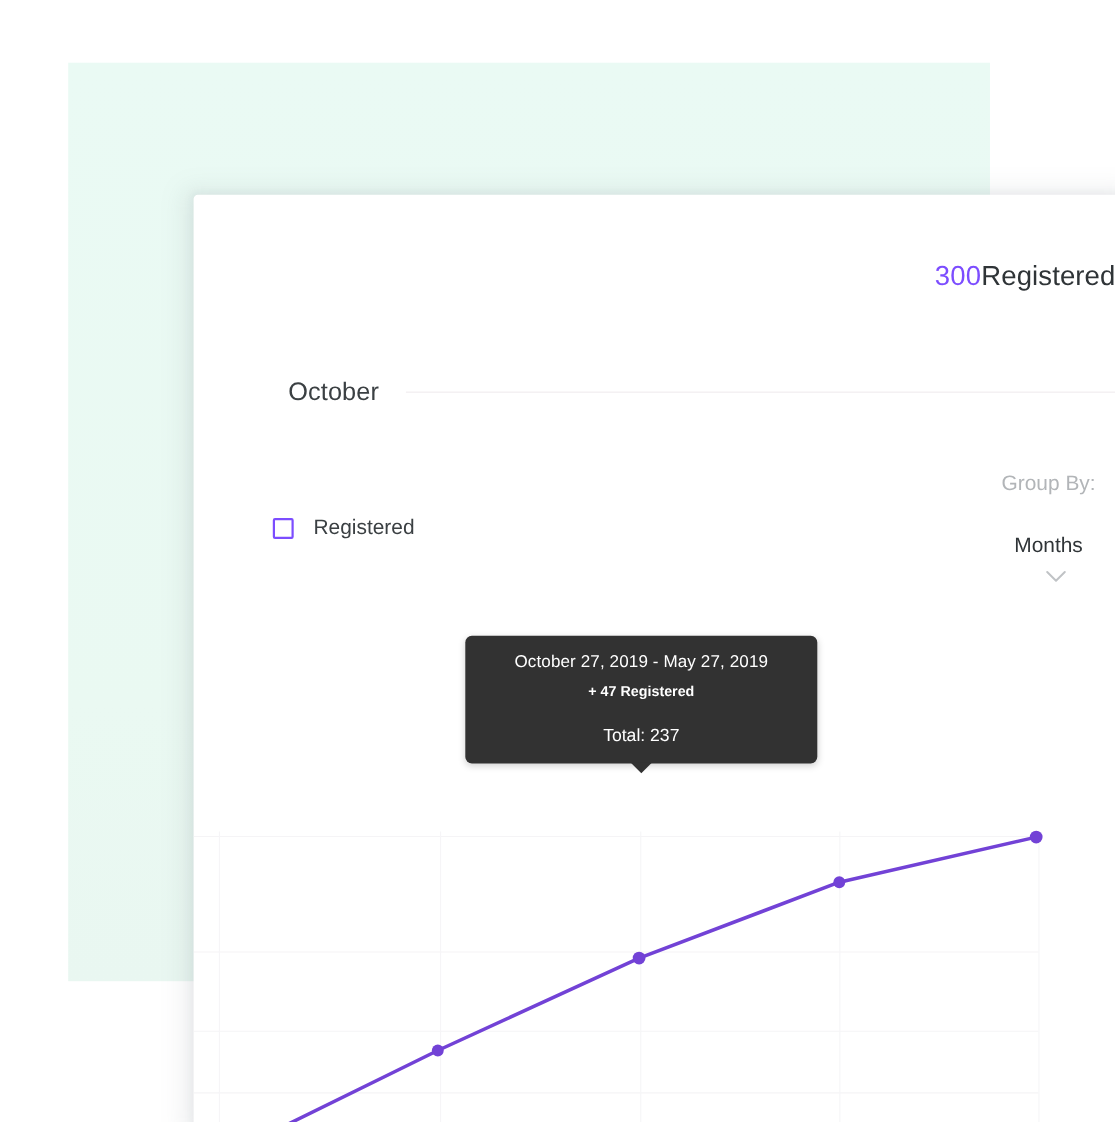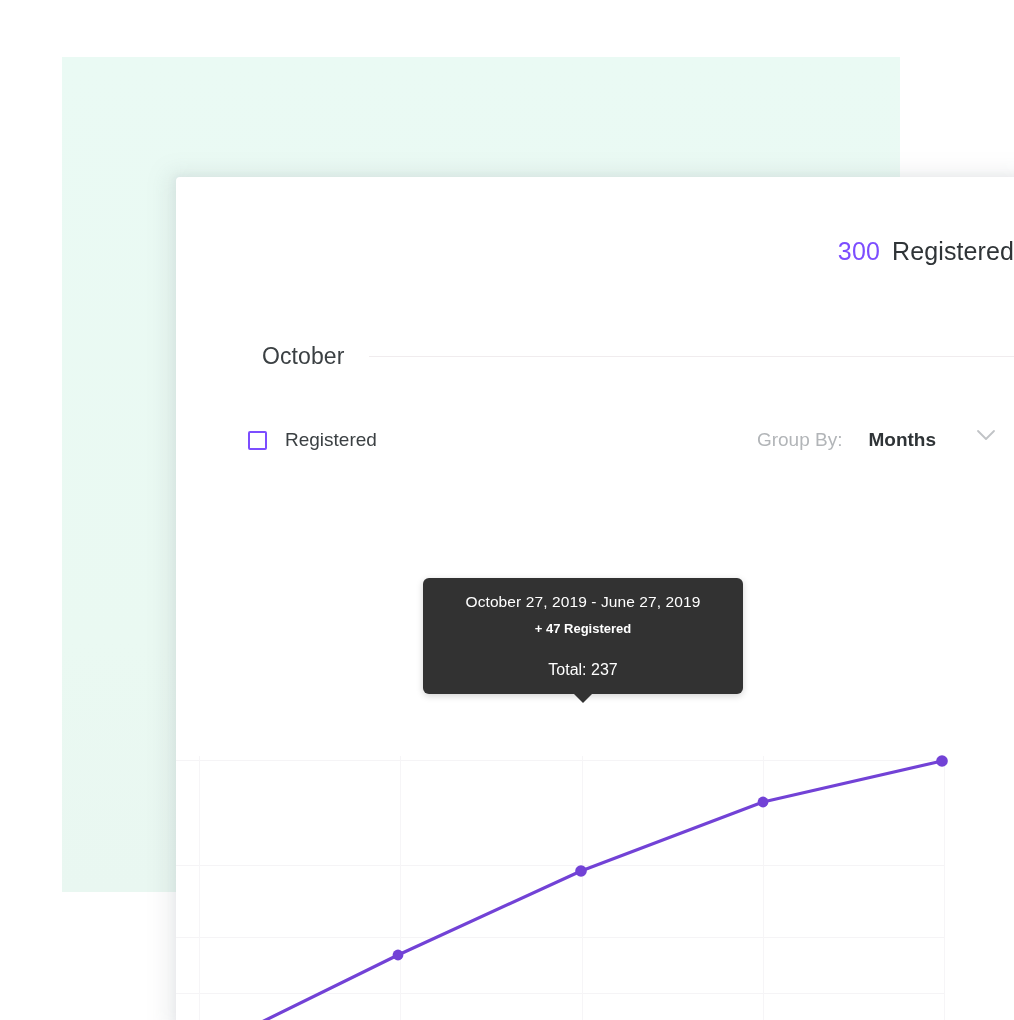--- a/index.html
+++ b/index.html
@@ -43,21 +43,20 @@
                 -2px -2px 7px rgba(120, 130, 140, 0.07);
   }
 
   
   #count-row {
     position: absolute;
     right: 22px;
     top: 60px;
     display: flex;
     align-items: baseline;
-    gap: 12px;
     white-space: nowrap;
   }
   #count-value {
     font-size: 25px;
     color: #7c4dff;
     letter-spacing: 0.2px;
   }
   #count-label {
     font-size: 25px;
     color: #2f3437;
@@ -108,30 +107,33 @@
     border-radius: 2px;
     background: transparent;
     flex: none;
   }
   #legend-label {
     font-size: 19px;
     color: #3b4043;
   }
   #groupby {
     display: flex;
-    gap: 26px;
+    align-items: center;
+    gap: 10px;
+    flex-direction: column;
   }
   #groupby-label {
     font-size: 19px;
     color: #b2b5b8;
   }
   #groupby-value {
     font-size: 19px;
     color: #2f3437;
-    font-weight: bold;
+    font-weight: normal;
+    margin-top: 25px;
   }
   #groupby-chevron {
     margin-left: 14px;
     display: block;
     line-height: 0;
   }
 
   
   #chart {
     position: absolute;
@@ -251,19 +253,19 @@
           <circle cx="587" cy="231" r="5.4"></circle>
           <circle cx="766" cy="190" r="5.8"></circle>
         </g>
 
       </svg>
     </div>
 
   </div>
 
   <div id="tooltip">
-    <div id="tt-range">October 27, 2019 - June 27, 2019</div>
+    <div id="tt-range">October 27, 2019 - May 27, 2019</div>
     <div id="tt-delta">+ 47 Registered</div>
     <div id="tt-total">Total: 237</div>
     <div id="tooltip-arrow"></div>
   </div>
 
 </div>
 
 </body></html>

